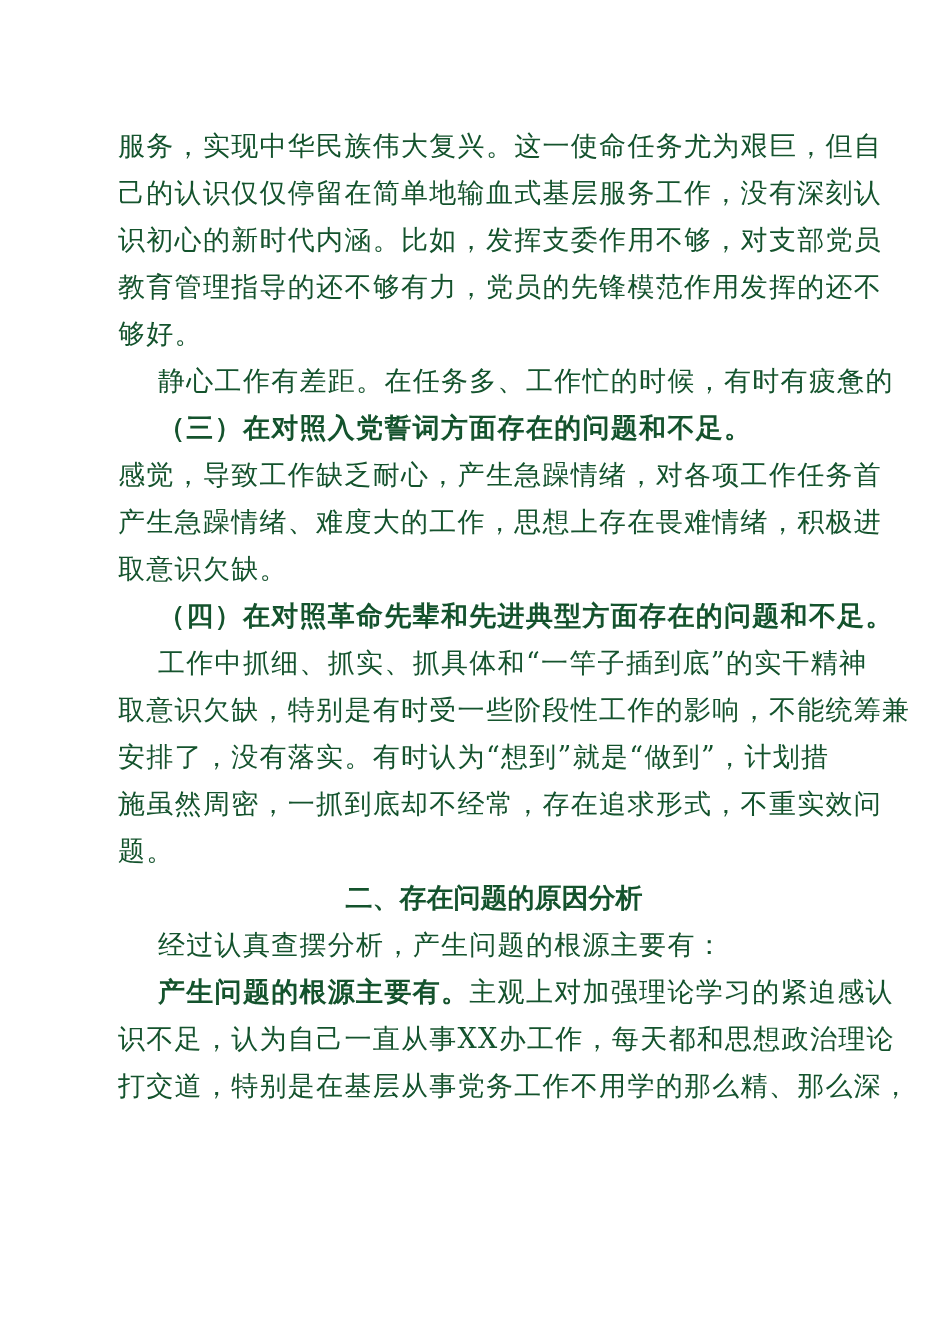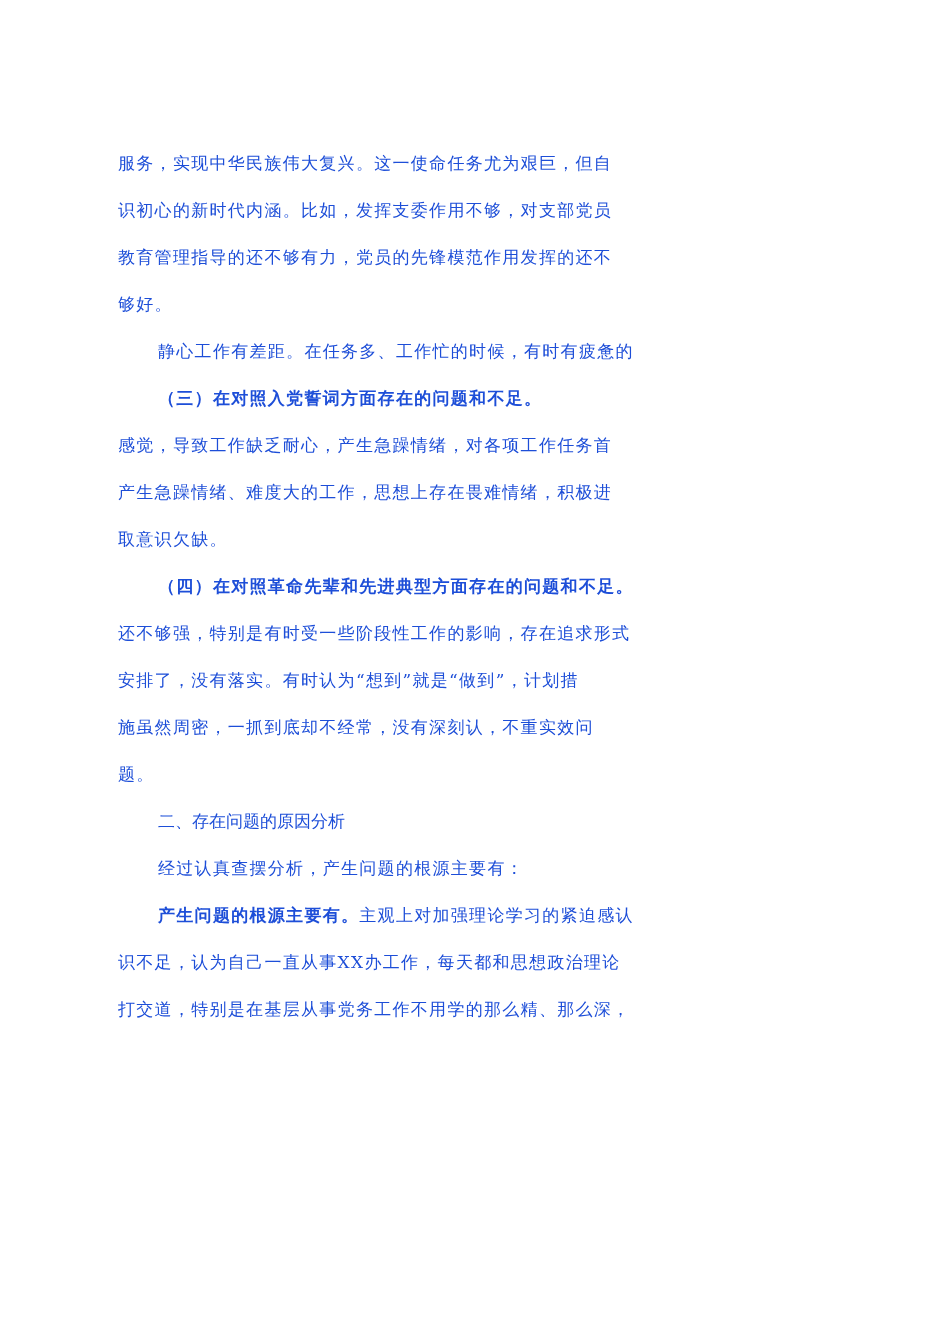--- a/index.html
+++ b/index.html
@@ -1,47 +1,49 @@
 <!DOCTYPE html>
 <html><head>
   <meta charset="utf-8">
   <style>
     html, body { margin: 0; padding: 0; background: #ffffff; }
     body { width: 950px; height: 1344px; position: relative; overflow: hidden; }
     .page {
-      position: absolute; left: 118px; top: 140px; width: 712px;
+      position: absolute; left: 118px; top: 122px; width: 712px;
       font-family: "DejaVu Serif", "Liberation Serif", serif;
-      font-size: 17px; color: #1d4ed8; line-height: 47px; letter-spacing: 1.3px;
+      font-size: 27px; color: #14532d; line-height: 47px; letter-spacing: 1.3px;
     }
     .line { display: block; height: 47px; white-space: nowrap; }
     .indent { padding-left: 40px; }
-    .head { font-family: "DejaVu Sans", "Liberation Sans", sans-serif; font-weight: normal; letter-spacing: 0; }
+    .head { font-family: "DejaVu Sans", "Liberation Sans", sans-serif; font-weight: bold; letter-spacing: 0; text-align: center; }
     .bold { font-weight: bold; }
   </style>
 </head>
 <body>
 
 <div class="page">
   <span class="line">服务，实现中华民族伟大复兴。这一使命任务尤为艰巨，但自</span>
+  <span class="line">己的认识仅仅停留在简单地输血式基层服务工作，没有深刻认</span>
   <span class="line">识初心的新时代内涵。比如，发挥支委作用不够，对支部党员</span>
   <span class="line">教育管理指导的还不够有力，党员的先锋模范作用发挥的还不</span>
   <span class="line">够好。</span>
 
   <span class="line indent">静心工作有差距。在任务多、工作忙的时候，有时有疲惫的</span>
 
   <span class="line indent bold">（三）在对照入党誓词方面存在的问题和不足。</span>
   <span class="line">感觉，导致工作缺乏耐心，产生急躁情绪，对各项工作任务首</span>
   <span class="line">产生急躁情绪、难度大的工作，思想上存在畏难情绪，积极进</span>
   <span class="line">取意识欠缺。</span>
 
   <span class="line indent bold">（四）在对照革命先辈和先进典型方面存在的问题和不足。</span>
 
-  <span class="line">还不够强，特别是有时受一些阶段性工作的影响，存在追求形式</span>
+  <span class="line indent">工作中抓细、抓实、抓具体和“一竿子插到底”的实干精神</span>
+  <span class="line">取意识欠缺，特别是有时受一些阶段性工作的影响，不能统筹兼</span>
   <span class="line">安排了，没有落实。有时认为“想到”就是“做到”，计划措</span>
-  <span class="line">施虽然周密，一抓到底却不经常，没有深刻认，不重实效问</span>
+  <span class="line">施虽然周密，一抓到底却不经常，存在追求形式，不重实效问</span>
   <span class="line">题。</span>
 
   <span class="line indent head">二、存在问题的原因分析</span>
 
   <span class="line indent">经过认真查摆分析，产生问题的根源主要有：</span>
 
   <span class="line indent"><span class="bold">产生问题的根源主要有。</span><span>主观上对加强理论学习的紧迫感认</span></span>
   <span class="line">识不足，认为自己一直从事XX办工作，每天都和思想政治理论</span>
   <span class="line">打交道，特别是在基层从事党务工作不用学的那么精、那么深，</span>
 </div>

